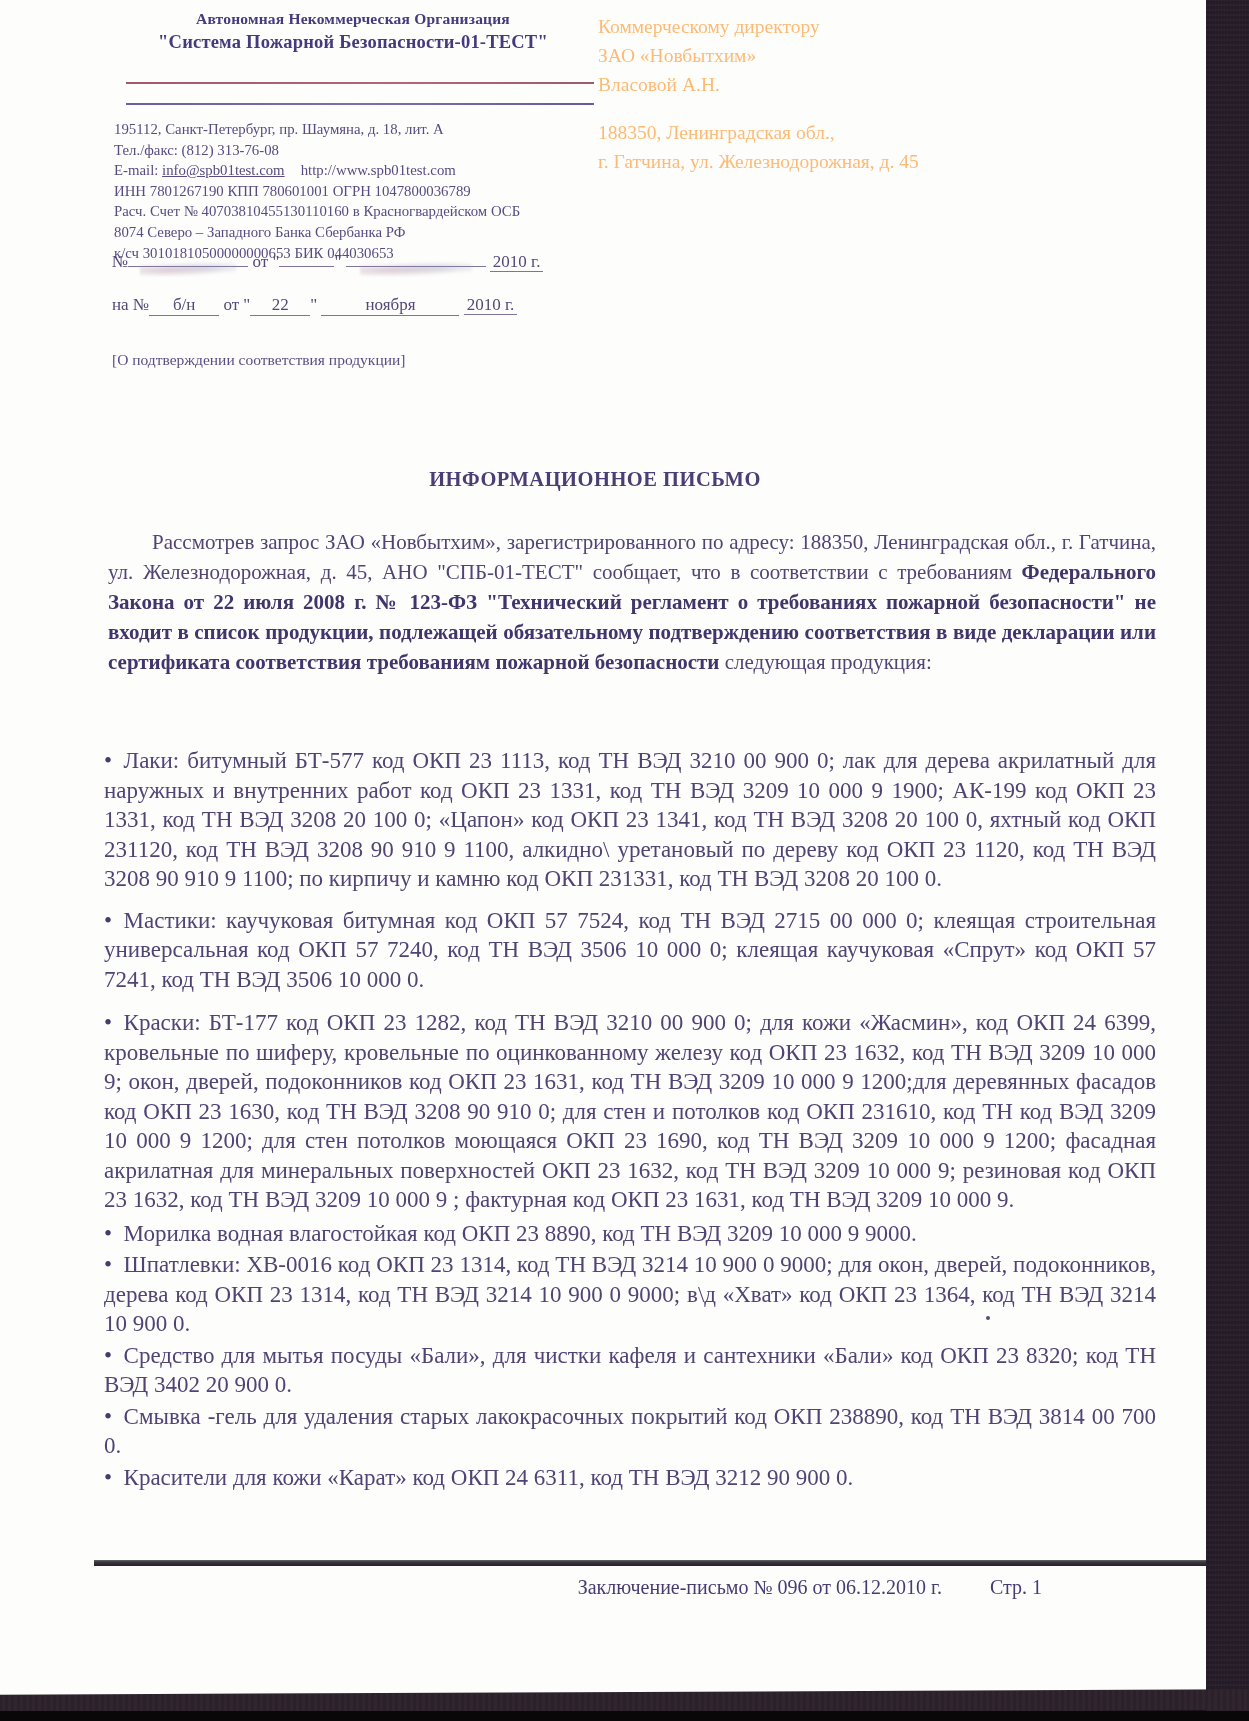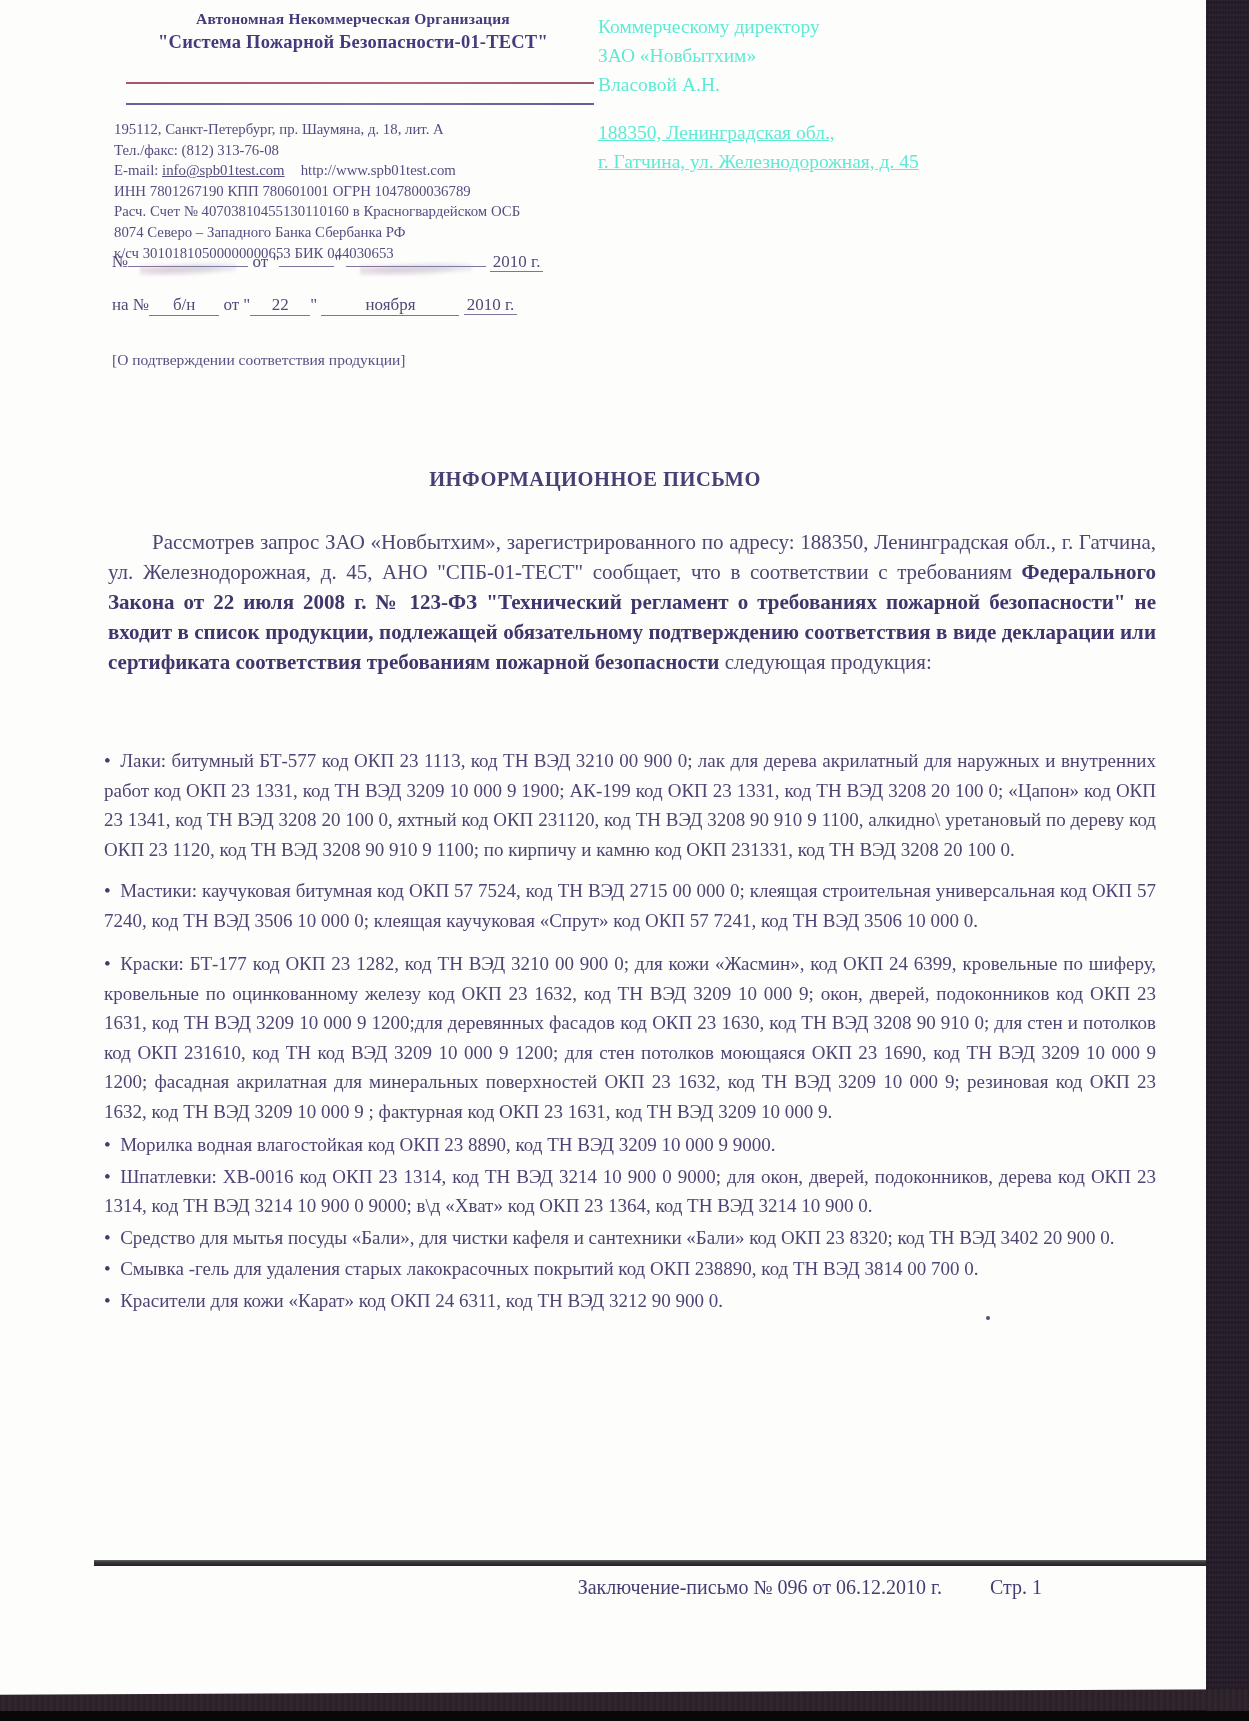--- a/index.html
+++ b/index.html
@@ -51,35 +51,35 @@
   .w120{width:120px;} .w55{width:55px;} .w140{width:140px;}
   .w70{width:70px;} .w60{width:60px;} .w138{width:138px;}
   .u{border-bottom:1.5px solid #82739c;padding:0 3px;}
   .smudge{position:absolute;left:10%;top:-4px;width:80%;height:14px;filter:blur(1.2px);
     background:
       radial-gradient(ellipse at 25% 60%, rgba(160,125,150,0.35), transparent 60%),
       radial-gradient(ellipse at 70% 40%, rgba(135,145,175,0.30), transparent 55%);}
   .subject{position:absolute;left:112px;top:351px;font-size:15.5px;color:#5b4e84;}
 
   
-  .recipient{position:absolute;left:598px;top:12px;font-size:19.5px;line-height:29px;color:#5eead4;}
-  .recipient .raddr{margin-top:19px;text-decoration:underline;}
+  .recipient{position:absolute;left:598px;top:12px;font-size:19.5px;line-height:29px;color:#fdba74;}
+  .recipient .raddr{margin-top:19px;}
 
   
   .title{position:absolute;left:0;top:468px;width:1170px;text-align:center;
     font-size:20.5px;font-weight:bold;letter-spacing:0.5px;color:#4a3e74;padding-left:10px;}
 
   
   .intro{position:absolute;left:108px;top:506px;width:1048px;
     font-size:21px;line-height:30px;color:#514475;text-align:justify;text-indent:44px;}
   .intro b{color:#41356c;}
 
   
   .products{position:absolute;left:104px;top:746px;width:1052px;
-    font-size:19px;line-height:29.5px;color:#514475;text-align:justify;}
+    font-size:23px;line-height:29.5px;color:#514475;text-align:justify;}
   .bullet{margin:0 0 2px 0;}
   .bullet::before{content:"\2022\2002";color:#463a6e;}
   .gap12{margin-bottom:12px;}
   .gap14{margin-bottom:14px;}
   .gap4{margin-bottom:4px;}
   .stray-dot{position:absolute;left:986px;top:1316px;width:4px;height:4px;border-radius:50%;background:#5a4d75;}
 
   
   .footer-rule{position:absolute;left:94px;top:1560px;width:1112px;height:6px;
     background:linear-gradient(to bottom,#5e6a62 0%,#3c3440 35%,#272029 100%);}

